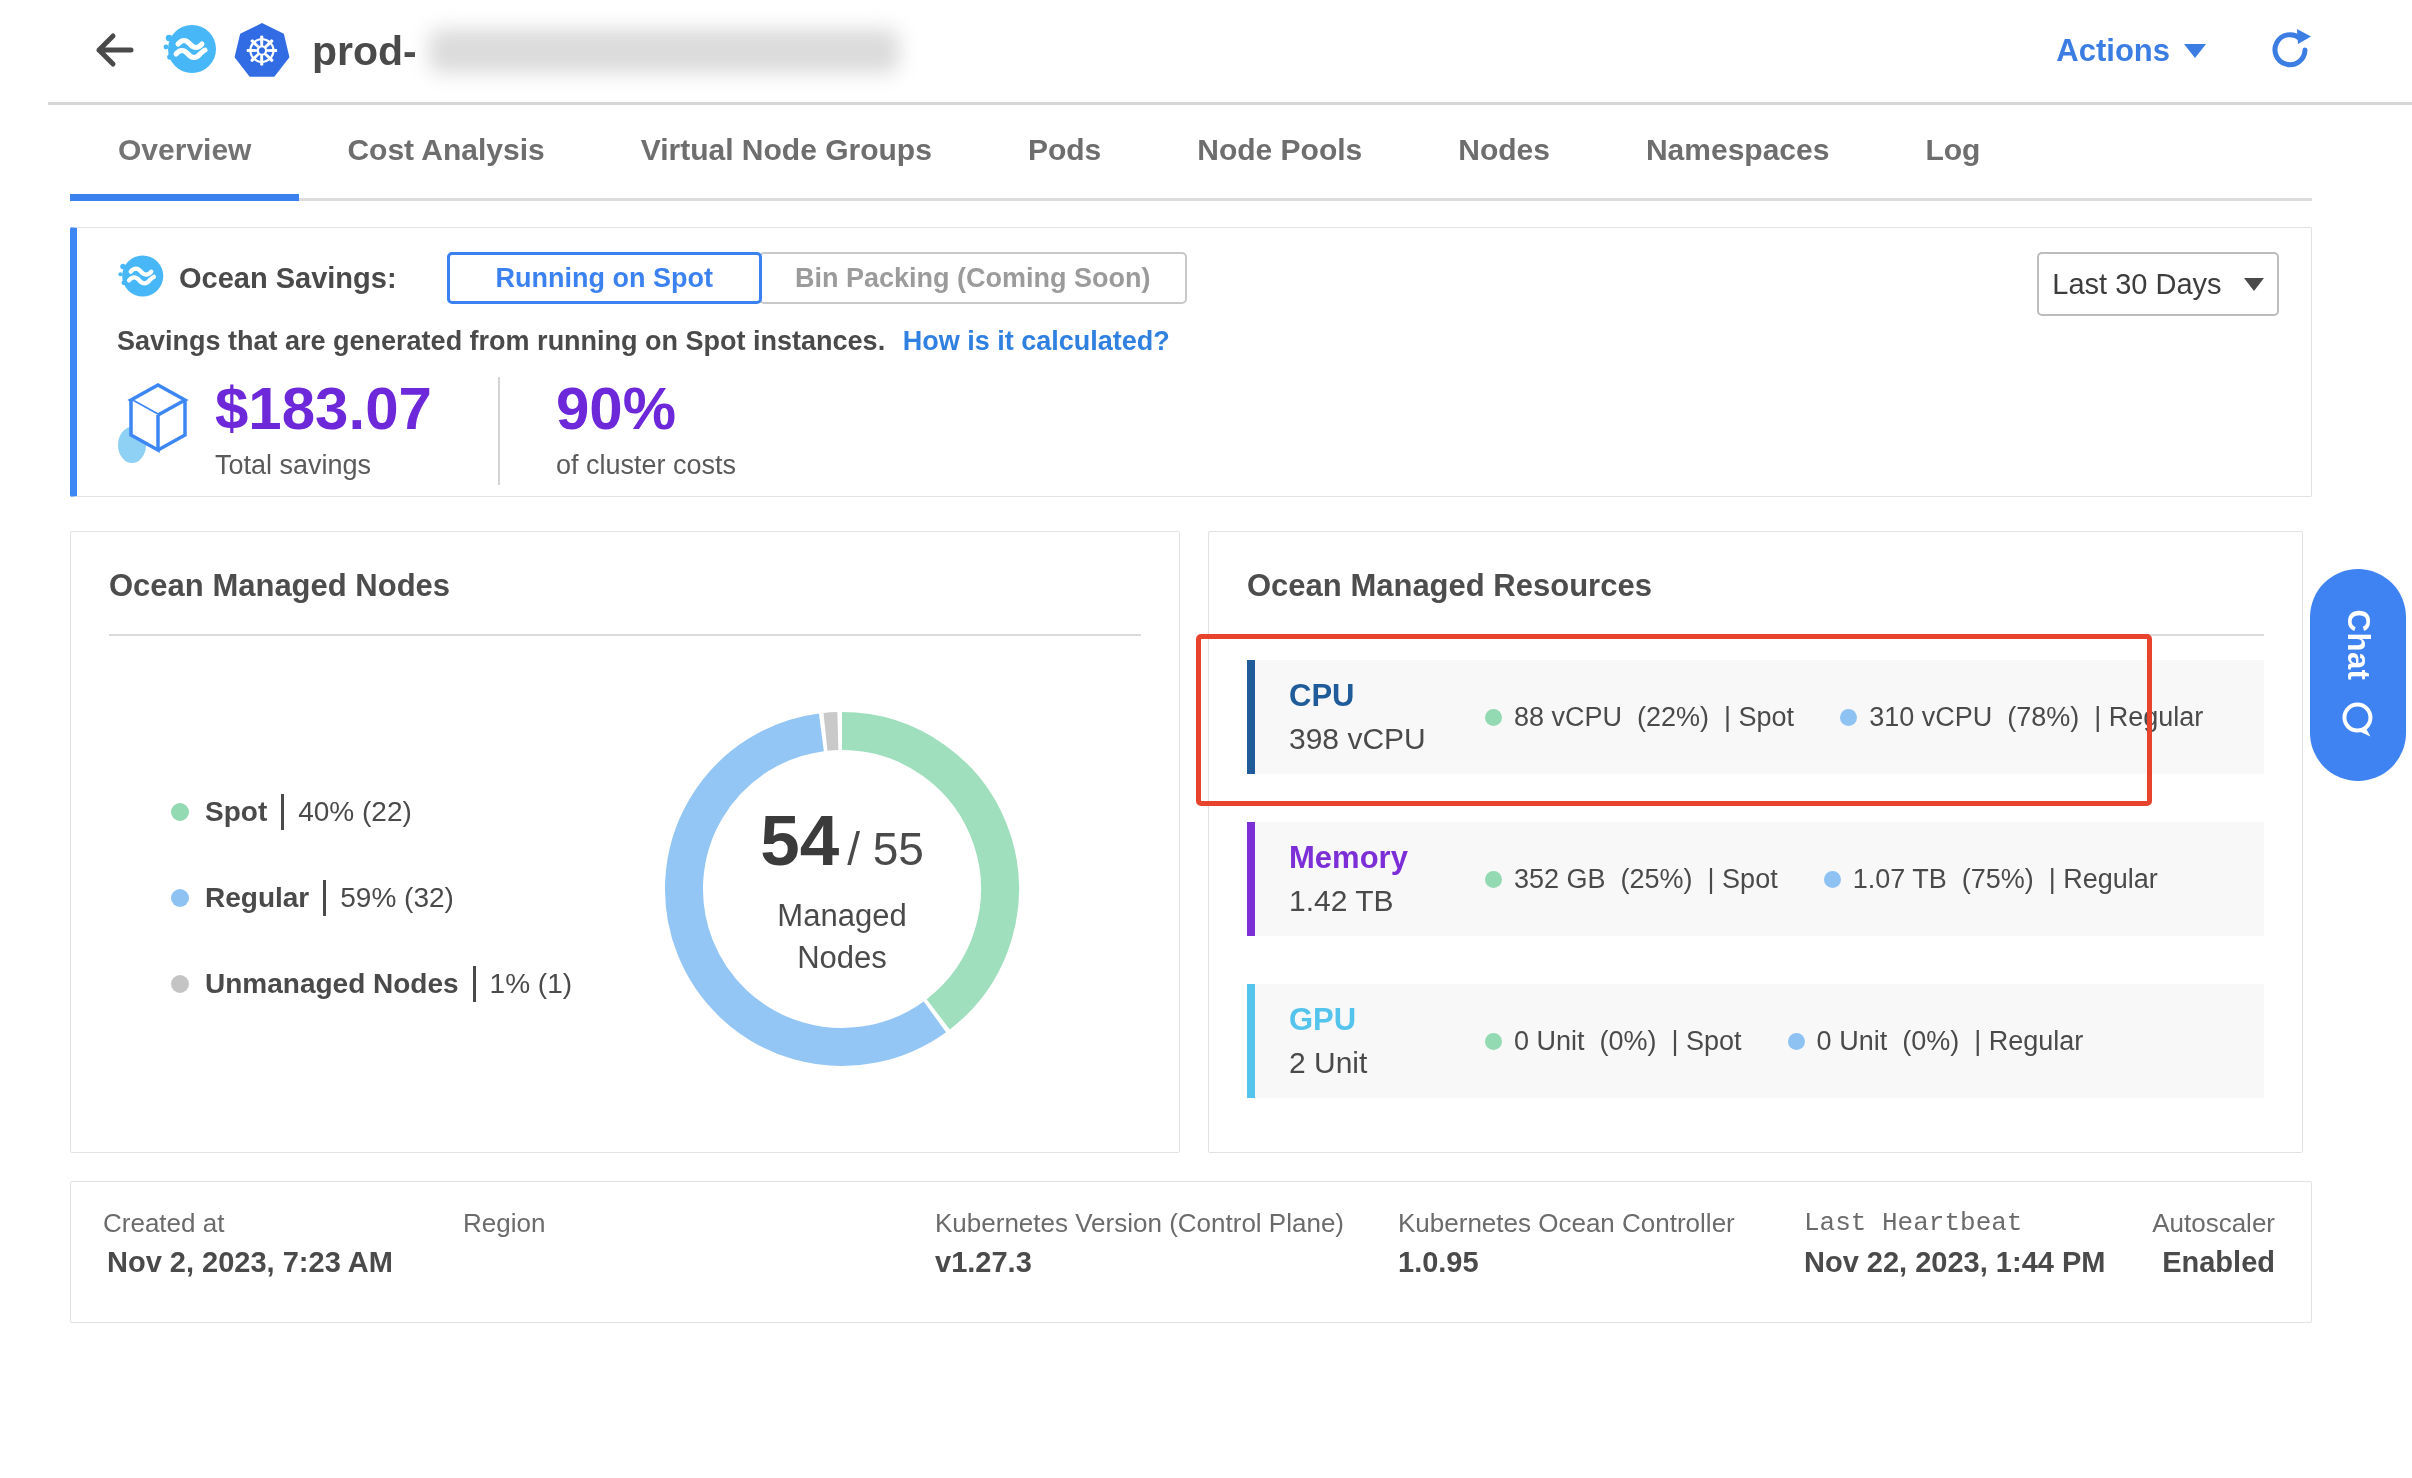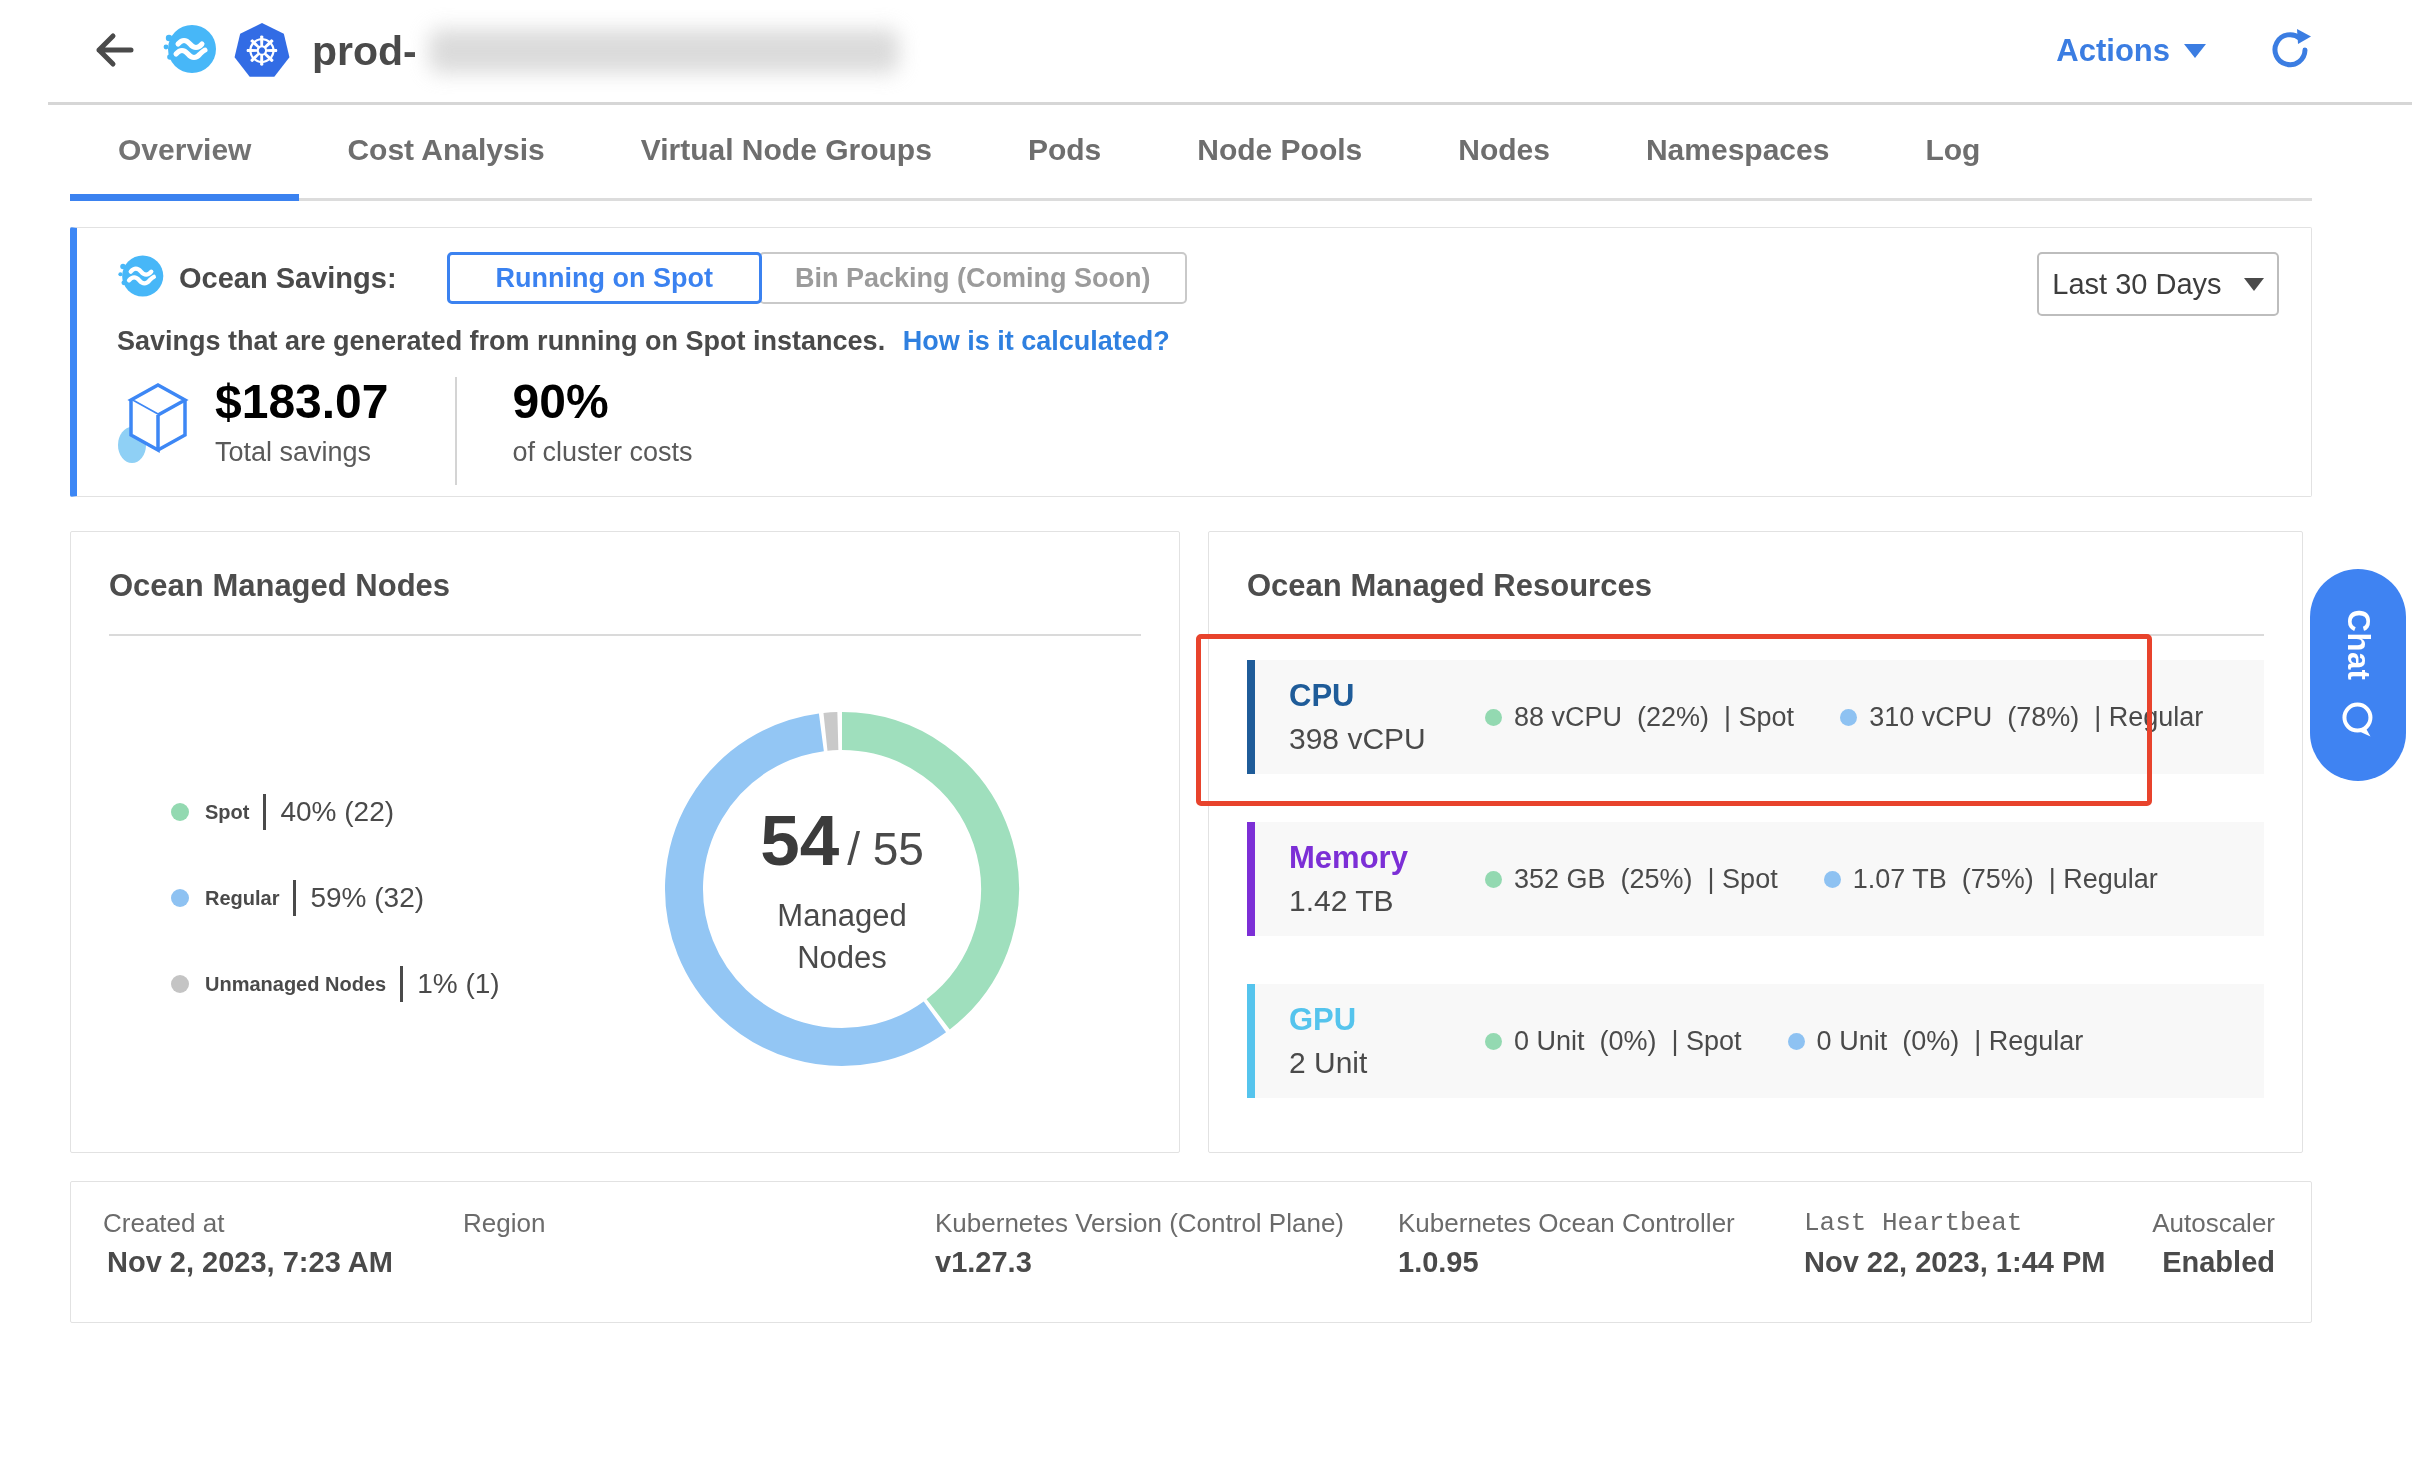--- a/index.html
+++ b/index.html
@@ -33,38 +33,38 @@
   .banner-title{font-size:29px;font-weight:700;color:#4a4a4a;margin-left:14px;}
   .toggle-group{display:flex;margin-left:50px;}
   .toggle-active{height:52px;padding:0 46px;border:3px solid #3b82f0;border-radius:5px;background:#fff;color:#3b82f0;font-size:27px;font-weight:700;font-family:inherit;cursor:pointer;position:relative;z-index:1;}
   .toggle-soon{height:52px;padding:0 34px;border:2px solid #c9c9c9;border-radius:5px;background:#fff;color:#9b9b9b;font-size:27px;font-weight:700;font-family:inherit;cursor:default;margin-left:-3px;}
   .period-select{position:absolute;top:24px;right:32px;width:238px;height:60px;border:2px solid #bdbdbd;border-radius:5px;background:#fff;display:flex;align-items:center;justify-content:center;gap:22px;font-size:29px;color:#3d3d3d;font-family:inherit;cursor:pointer;}
   .period-select .caret{color:#4a4a4a;border-left-width:10px;border-right-width:10px;border-top-width:13px;}
   .banner-row2{margin-top:22px;font-size:27px;font-weight:700;color:#4a4a4a;}
   .calc-link{color:#2f80e0;margin-left:10px;text-decoration:none;cursor:pointer;font-weight:700;}
   .banner-row3{margin-top:20px;display:flex;align-items:flex-start;}
   .metric-block{margin-left:18px;}
-  .metric-value{font-size:48px;font-weight:700;color:#000000;line-height:1.05;}
+  .metric-value{font-size:60px;font-weight:700;color:#6d28d9;line-height:1.05;}
   .metric-label{font-size:27px;color:#5a5a5a;margin-top:10px;}
   .metric-divider{width:2px;height:108px;background:#d4d4d4;margin:0 56px 0 66px;}
   
   .cards{display:flex;gap:28px;margin:34px 100px 0 70px;}
   .card{border:1px solid #e2e2e2;border-radius:2px;background:#fff;height:622px;box-sizing:border-box;padding:34px 38px;position:relative;}
   .card-nodes{width:1110px;}
   .card-resources{width:1095px;}
   .card h2{margin:2px 0 0 0;font-size:31px;font-weight:700;color:#4d4d4d;}
   .card .rule{border:none;border-top:2px solid #dadada;margin:30px 0 0 0;}
   
   .legend{position:absolute;left:100px;top:262px;}
   .legend-item{display:flex;align-items:center;height:36px;margin-bottom:50px;}
   .dot{width:18px;height:18px;border-radius:50%;flex:none;}
   .dot-spot{background:#93d9b1;}
   .dot-regular{background:#8ec2f2;}
   .dot-unmanaged{background:#c4c4c4;}
-  .legend-label{font-size:20px;font-weight:700;color:#4a4a4a;margin-left:16px;}
+  .legend-label{font-size:28px;font-weight:700;color:#4a4a4a;margin-left:16px;}
   .legend-sep{width:3px;height:36px;background:#4a4a4a;margin:0 14px;}
   .legend-value{font-size:28px;color:#4a4a4a;}
   
   .donut-wrap{position:absolute;left:586px;top:172px;width:370px;height:370px;}
   .donut-center{position:absolute;inset:0;display:flex;flex-direction:column;align-items:center;justify-content:center;text-align:center;}
   .donut-num-row{display:flex;align-items:baseline;}
   .donut-num{font-size:71px;font-weight:700;color:#3b3b3b;}
   .donut-denom{font-size:46px;color:#4a4a4a;margin-left:8px;}
   .donut-caption{font-size:31px;color:#4a4a4a;width:220px;line-height:1.35;margin-top:14px;}
   

